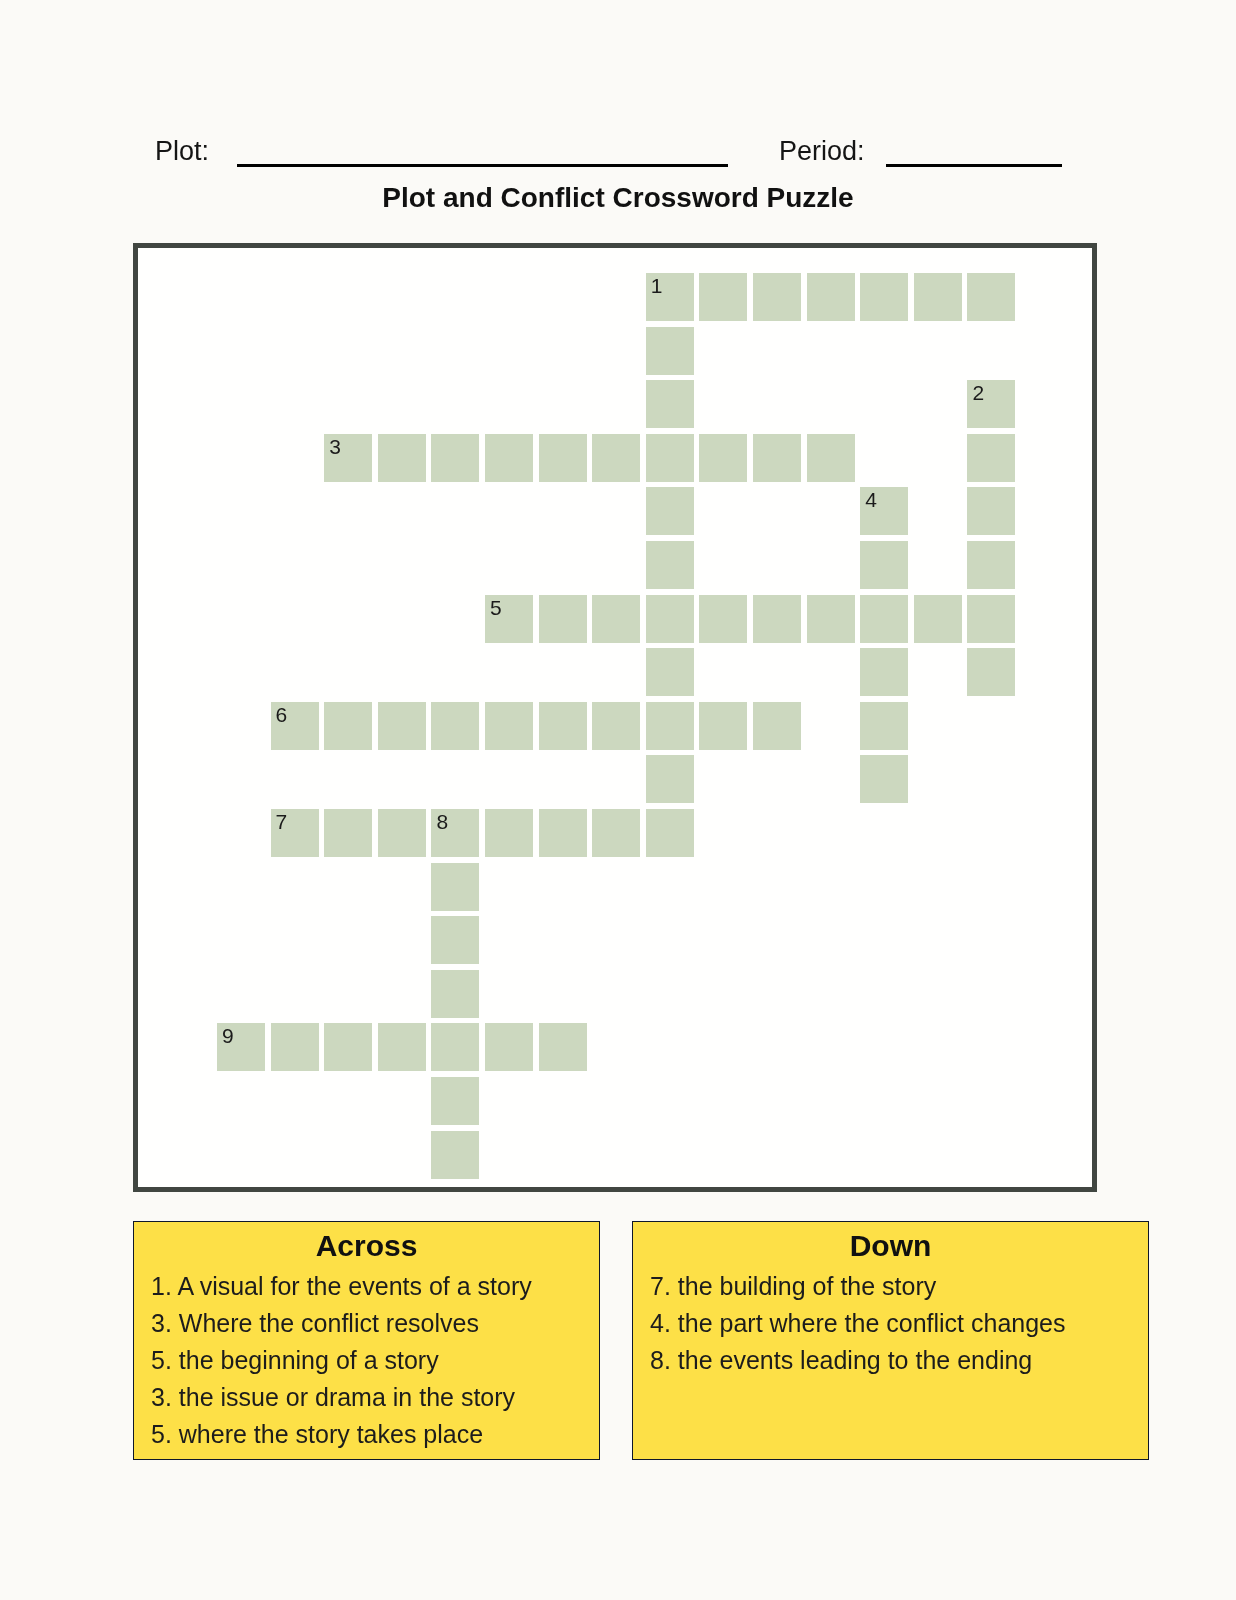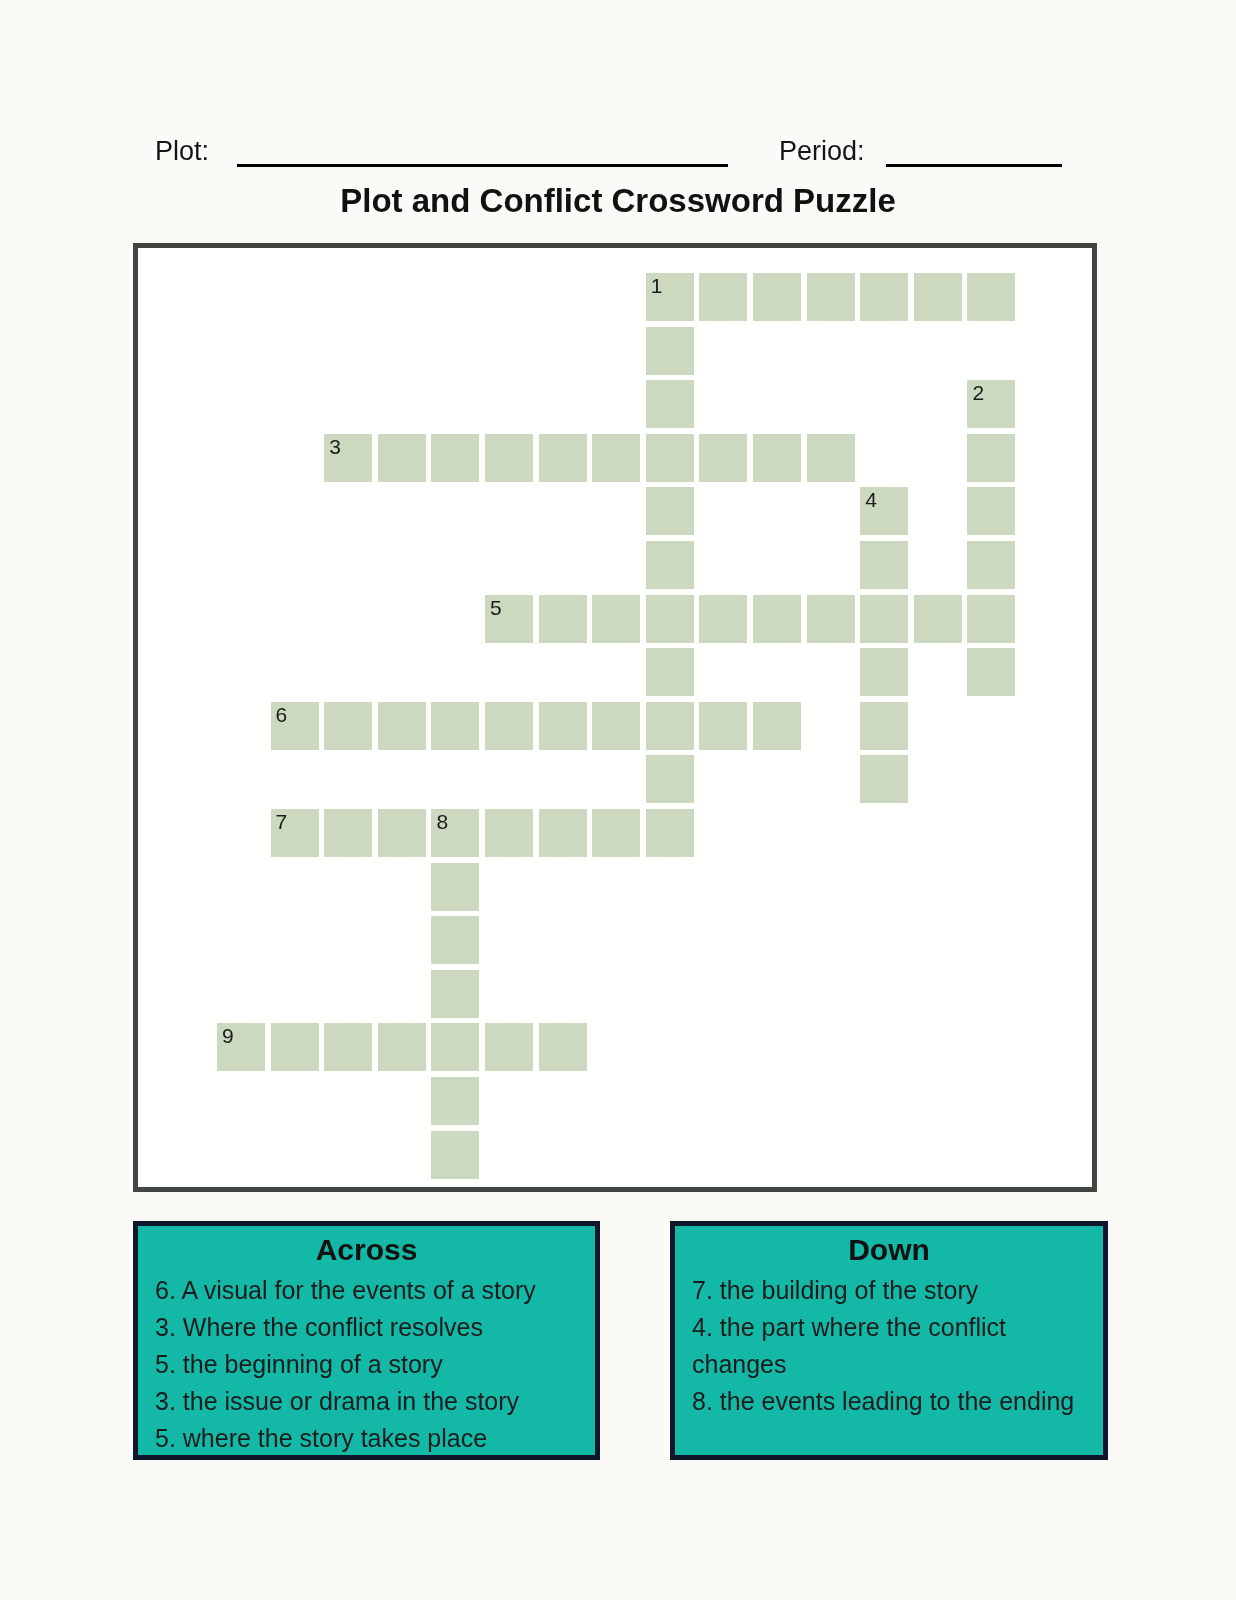--- a/index.html
+++ b/index.html
@@ -19,21 +19,21 @@
     color: #151515;
     white-space: nowrap;
   }
   .blank-line {
     border-bottom: 3px solid #000;
     height: 1px;
   }
   .page-title {
     left: 0; top: 182px; width: 1236px;
     text-align: center;
-    font-size: 33px;
+    font-size: 28px;
     font-weight: 700;
     color: #111;
     letter-spacing: 0px;
   }
 
   
   .grid-box {
     left: 133px; top: 243px;
     width: 964px; height: 949px;
     box-sizing: border-box;
@@ -49,22 +49,22 @@
     position: absolute;
     left: 5px; top: 0px;
     font-size: 21px;
     line-height: 26px;
     color: #1b1b1b;
   }
 
   
   .clue-box {
     box-sizing: border-box;
-    border: 5px solid #0f172a;
-    background: #14b8a6;
+    border: 1px solid #0f172a;
+    background: #fde047;
   }
   .clue-title {
     text-align: center;
     font-size: 30px;
     font-weight: 700;
     margin-top: 7px;
     color: #111;
   }
   .clue-list {
     margin-top: 5px;
@@ -175,28 +175,28 @@
     <div class="cell" style="left: 293.4px; top: 775.4px; background: rgb(204, 216, 191);"></div>
     <div class="cell" style="left: 347px; top: 775.4px; background: rgb(204, 216, 191);"></div>
     <div class="cell" style="left: 400.6px; top: 775.4px; background: rgb(204, 216, 191);"></div>
     <div class="cell" style="left: 293.4px; top: 829px; background: rgb(204, 216, 191);"></div>
     <div class="cell" style="left: 293.4px; top: 882.6px; background: rgb(204, 216, 191);"></div>
   </div>
 
 <div class="abs clue-box" style="left:133px; top:1221px; width:467px; height:239px;">
   <div class="clue-title">Across</div>
   <div class="clue-list">
-      <div class="clue">6. A visual for the events of a story</div>
+      <div class="clue">1. A visual for the events of a story</div>
       <div class="clue">3. Where the conflict resolves</div>
       <div class="clue">5. the beginning of a story</div>
       <div class="clue">3. the issue or drama in the story</div>
       <div class="clue">5. where the story takes place</div>
     </div>
 </div>
 
-<div class="abs clue-box" style="left:632px; top:1221px; width:438px; height:239px;margin-left:38px;">
+<div class="abs clue-box" style="left:632px; top:1221px; width:517px; height:239px;">
   <div class="clue-title">Down</div>
   <div class="clue-list">
       <div class="clue">7. the building of the story</div>
       <div class="clue">4. the part where the conflict changes</div>
       <div class="clue">8. the events leading to the ending</div>
     </div>
 </div>
 
 </body></html>

